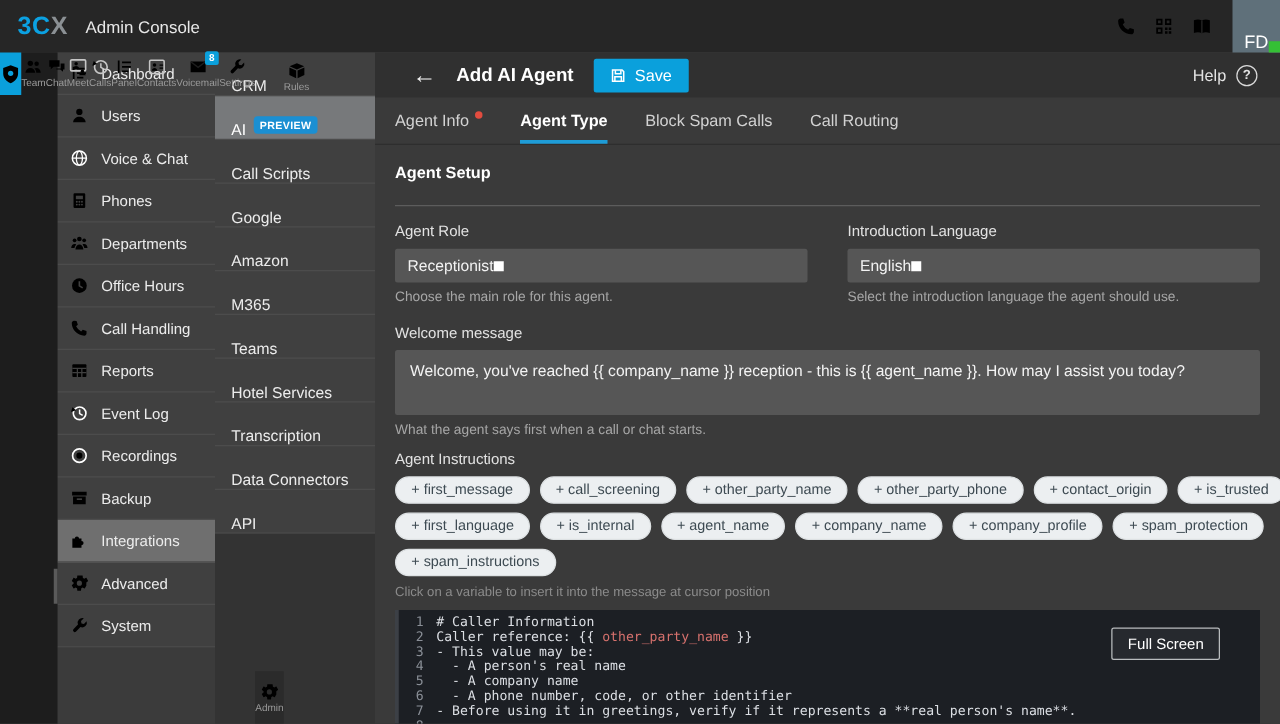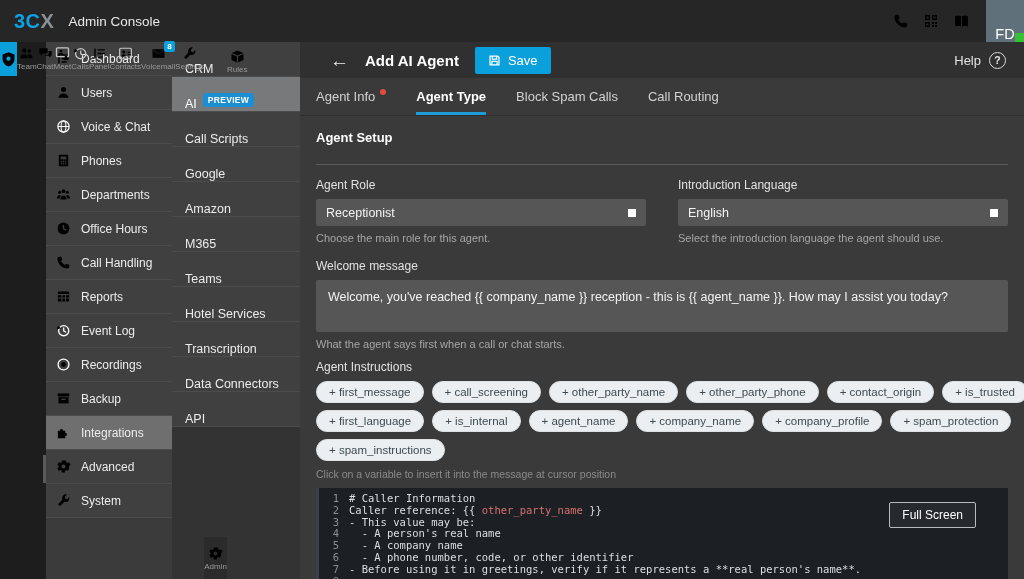--- a/index.html
+++ b/index.html
@@ -58,21 +58,21 @@
 
   .tabs{display:flex;gap:30px;padding:0 16px;height:38px;align-items:stretch;border-bottom:1px solid #2e2e2e}
   .tab{font-size:13px;color:#d2d2d2;display:flex;align-items:center;border-bottom:3px solid transparent;padding-top:3px}
   .tab.active{color:#fff;font-weight:bold;border-bottom-color:#1e9cd7}
   .req-dot{width:6px;height:6px;background:#e24c3f;border-radius:50%;margin-left:5px;transform:translateY(-5px)}
 
   .content{flex:1;padding:14px 16px 0;overflow:hidden;display:flex;flex-direction:column}
   .section-title{font-size:13px;font-weight:bold;color:#fff;padding-bottom:19px;border-bottom:1px solid #5c5c5c;margin-bottom:13px}
   .grid2{display:grid;grid-template-columns:1fr 1fr;column-gap:32px;margin-bottom:15px}
   .f-label{font-size:12px;color:#e2e2e2;display:block;margin-bottom:7px}
-  .select{height:27px;background:#565656;display:flex;align-items:center;justify-content:space-between;padding:0 10px;font-size:12.5px;color:#f3f3f3;border-radius:2px;cursor:pointer}
+  .select{height:27px;background:#565656;display:flex;align-items:center;padding:0 10px;font-size:12.5px;color:#f3f3f3;border-radius:2px;cursor:pointer}
   .caret-box{width:8px;height:8px;background:#fff;flex-shrink:0}
   .f-help{font-size:11px;color:#a6a6a6;margin-top:6px}
   .welcome-block{margin-bottom:10px}
   .textarea{background:#565656;border-radius:2px;padding:9px 12px;font-size:12.5px;color:#f3f3f3;height:52px;line-height:1.35}
   .chips-row{display:flex;gap:8px;margin-bottom:7px}
   .chip{background:#eceff1;border:1px solid #dde1e3;color:#3d4a52;font-size:11.5px;padding:4px 12px;border-radius:12px;white-space:nowrap;cursor:pointer}
   .hint{font-size:10.5px;color:#8b8b8b;margin:1px 0 8px}
 
   .editor{position:relative;background:#1c1f24;border-left:3px solid #3c4046;font-family:"DejaVu Sans Mono",monospace;font-size:10.5px;line-height:11.8px;padding:5px 0;color:#dcdfe4;height:130px}
   .cl{display:flex}

